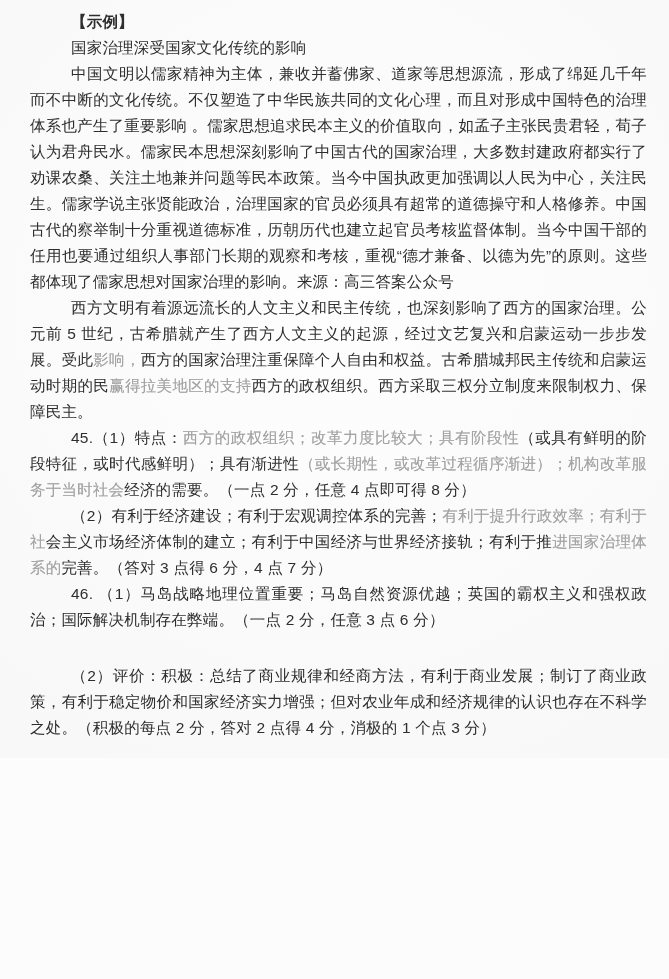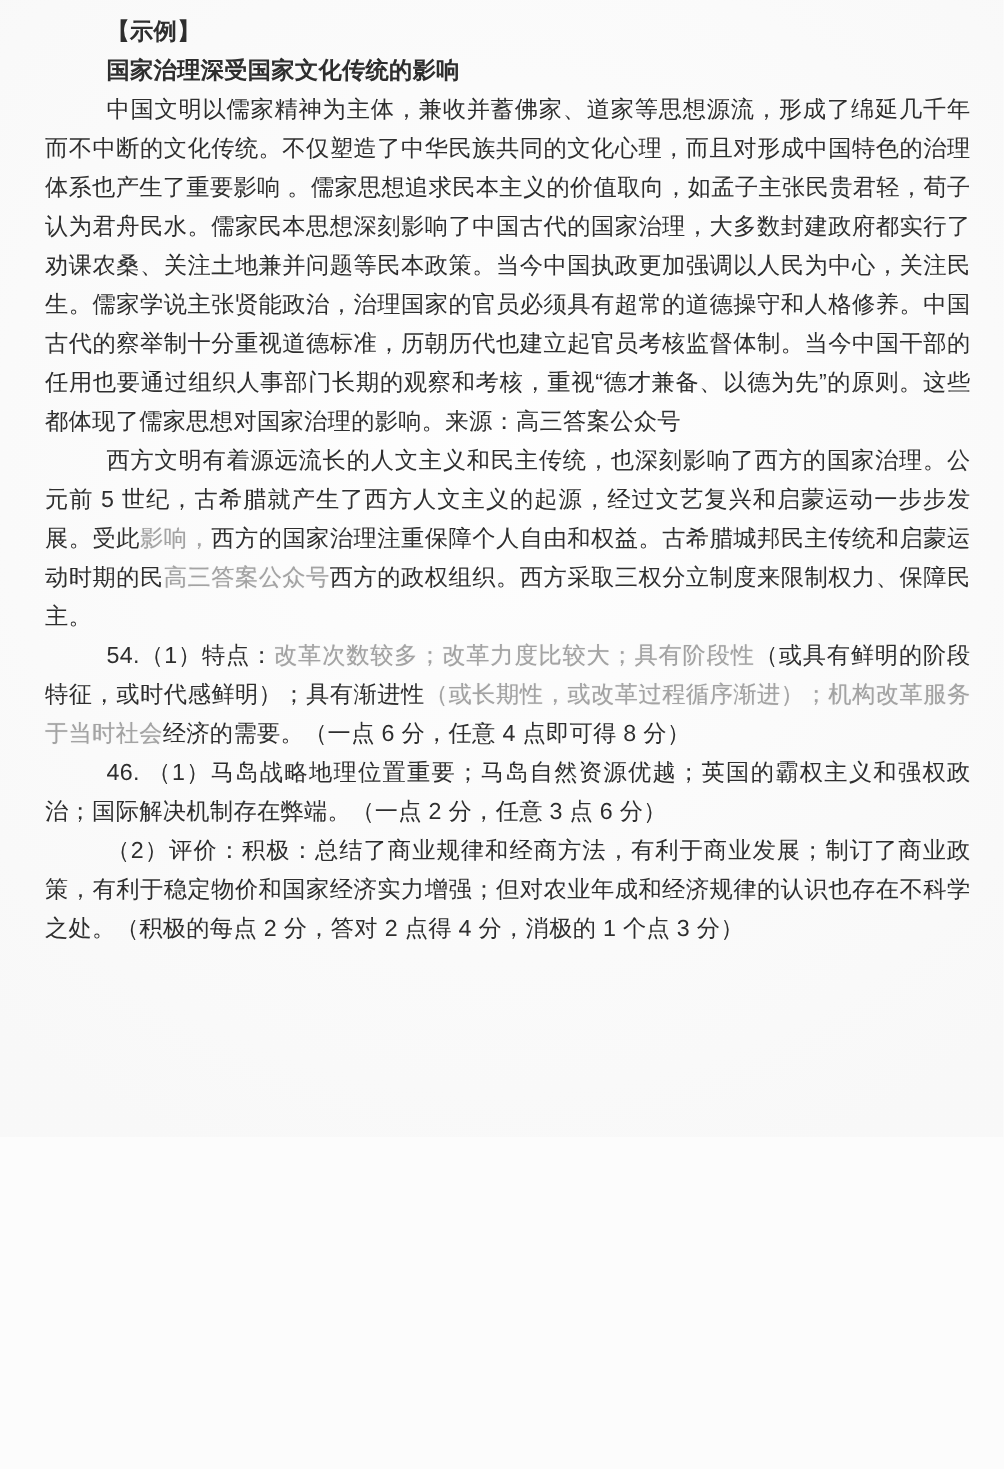--- a/index.html
+++ b/index.html
@@ -27,40 +27,41 @@
     letter-spacing: 0.2px;
   }
   .doc p {
     margin: 0;
     text-indent: 41px;
   }
   .heading {
     font-weight: 700;
   }
   .subheading {
-    font-weight: 700;
+    font-weight: 400;
   }
   .faded {
     color: var(--faded, #a3a3a3);
     text-shadow: 0 0 0.6px rgba(160,160,160,0.55);
   }
   
   #paragraphs p:nth-child(6),
   #paragraphs p:nth-child(8) {
     margin-top: 30px;
   }
 </style>
 </head>
 <body>
 
 <div class="page">
   <div class="doc">
     <p class="heading">【示例】</p>
     <p class="subheading">国家治理深受国家文化传统的影响</p>
     <div id="paragraphs">
         <p class="para"><span>中国文明以儒家精神为主体，兼收并蓄佛家、道家等思想源流，形成了绵延几千年而不中断的文化传统。不仅塑造了中华民族共同的文化心理，而且对形成中国特色的治理体系也产生了重要影响 。儒家思想追求民本主义的价值取向，如孟子主张民贵君轻，荀子认为君舟民水。儒家民本思想深刻影响了中国古代的国家治理，大多数封建政府都实行了劝课农桑、关注土地兼并问题等民本政策。当今中国执政更加强调以人民为中心，关注民生。儒家学说主张贤能政治，治理国家的官员必须具有超常的道德操守和人格修养。中国古代的察举制十分重视道德标准，历朝历代也建立起官员考核监督体制。当今中国干部的任用也要通过组织人事部门长期的观察和考核，重视“德才兼备、以德为先”的原则。这些都体现了儒家思想对国家治理的影响。来源：高三答案公众号</span></p>
-        <p class="para"><span>西方文明有着源远流长的人文主义和民主传统，也深刻影响了西方的国家治理。公元前 5 世纪，古希腊就产生了西方人文主义的起源，经过文艺复兴和启蒙运动一步步发展。受此</span><span class="faded">影响，</span><span>西方的国家治理注重保障个人自由和权益。古希腊城邦民主传统和启蒙运动时期的民</span><span class="faded">高三答案公众号</span><span>西方的政权组织。西方采取三权分立制度来限制权力、保障民主。</span></p>
-        <p class="para"><span>54.（1）特点：</span><span class="faded">改革次数较多；改革力度比较大；具有阶段性</span><span>（或具有鲜明的阶段特征，或时代感鲜明）；具有渐进性</span><span class="faded">（或长期性，或改革过程循序渐进）；机构改革服务于当时社会</span><span>经济的需要。（一点 6 分，任意 4 点即可得 8 分）</span></p>
+        <p class="para"><span>西方文明有着源远流长的人文主义和民主传统，也深刻影响了西方的国家治理。公元前 5 世纪，古希腊就产生了西方人文主义的起源，经过文艺复兴和启蒙运动一步步发展。受此</span><span class="faded">影响，</span><span>西方的国家治理注重保障个人自由和权益。古希腊城邦民主传统和启蒙运动时期的民</span><span class="faded">赢得拉美地区的支持</span><span>西方的政权组织。西方采取三权分立制度来限制权力、保障民主。</span></p>
+        <p class="para"><span>45.（1）特点：</span><span class="faded">西方的政权组织；改革力度比较大；具有阶段性</span><span>（或具有鲜明的阶段特征，或时代感鲜明）；具有渐进性</span><span class="faded">（或长期性，或改革过程循序渐进）；机构改革服务于当时社会</span><span>经济的需要。（一点 2 分，任意 4 点即可得 8 分）</span></p>
+        <p class="para"><span>（2）有利于经济建设；有利于宏观调控体系的完善；</span><span class="faded">有利于提升行政效率；有利于社</span><span>会主义市场经济体制的建立；有利于中国经济与世界经济接轨；有利于推</span><span class="faded">进国家治理体系的</span><span>完善。（答对 3 点得 6 分，4 点 7 分）</span></p>
         <p class="para"><span>46. （1）马岛战略地理位置重要；马岛自然资源优越；英国的霸权主义和强权政治；国际解决机制存在弊端。（一点 2 分，任意 3 点 6 分）</span></p>
         <p class="para"><span>（2）评价：积极：总结了商业规律和经商方法，有利于商业发展；制订了商业政策，有利于稳定物价和国家经济实力增强；但对农业年成和经济规律的认识也存在不科学之处。（积极的每点 2 分，答对 2 点得 4 分，消极的 1 个点 3 分）</span></p>
       </div>
   </div>
 </div>
 
 </body></html>

